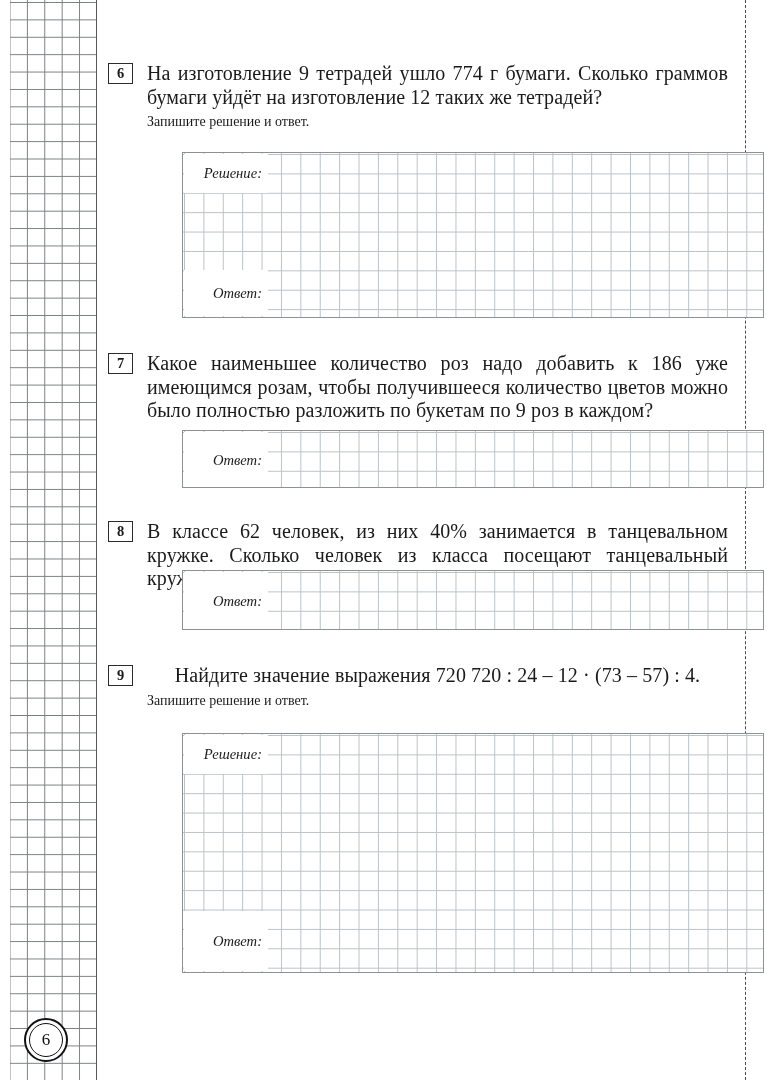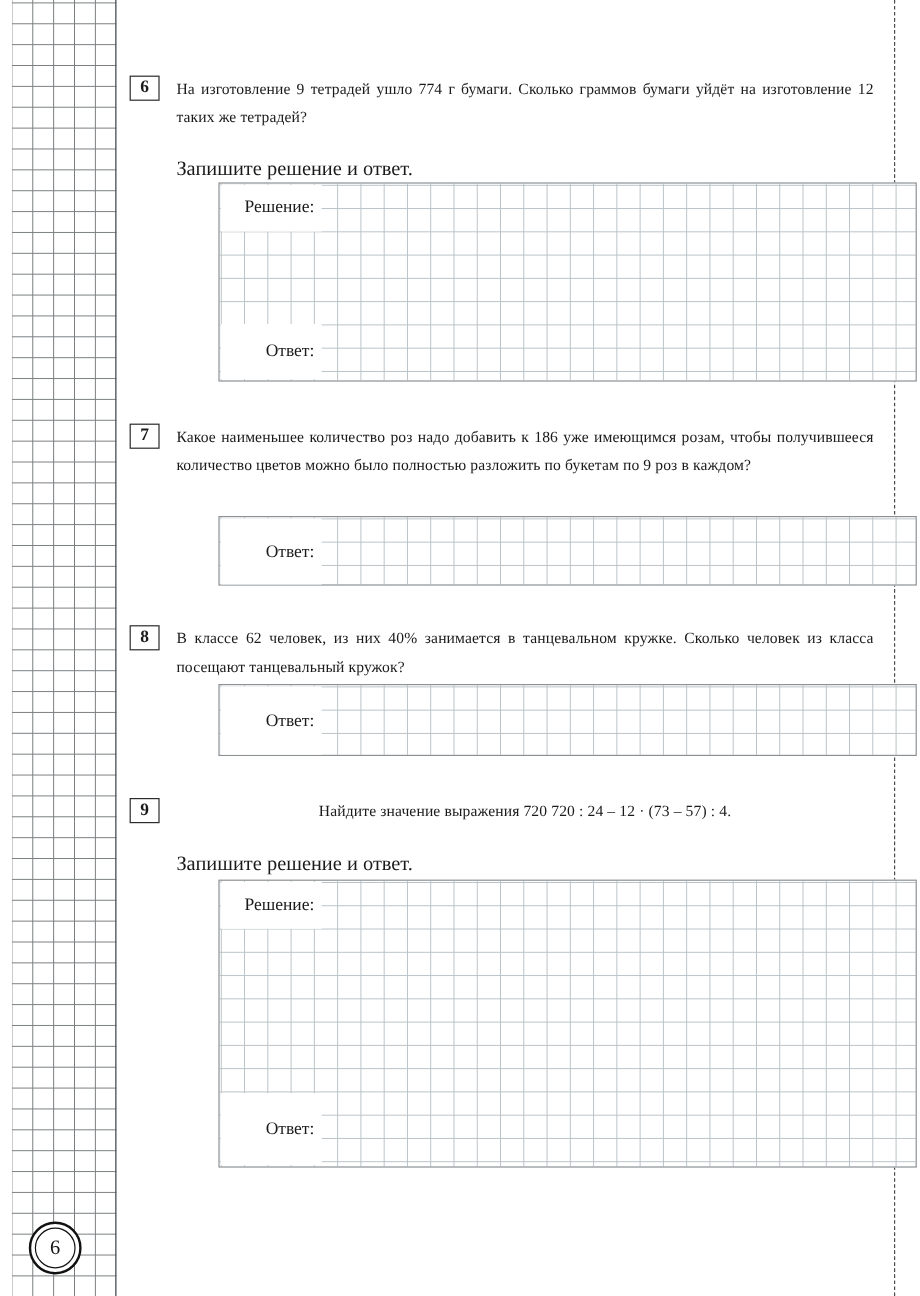--- a/index.html
+++ b/index.html
@@ -76,33 +76,33 @@
     box-sizing: border-box;
     text-align: center;
     line-height: 19px;
     font-size: 14.5px;
     font-weight: bold;
     font-family: "Liberation Serif", serif;
     margin-top: 1px;
   }
   .q-text {
     margin-left: 14px;
-    font-size: 13px;
+    font-size: 20px;
     line-height: 23.5px;
     text-align: justify;
     text-justify: inter-word;
     width: 598px;
     letter-spacing: 0.1px;
   }
   .q-text.nojust { text-align: center; }
 
   .instruction {
     margin-left: 39px;
-    margin-top: 22px;
-    font-size: 17px;
+    margin-top: 3px;
+    font-size: 14px;
     line-height: 20px;
   }
 
   
   .box {
     position: relative;
     margin-left: 37px;
     width: 582px;
     border: 1px solid #8d9194;
     box-sizing: border-box;
@@ -119,20 +119,21 @@
     left: 1px;
     background: #ffffff;
     font-size: 14.6px;
     line-height: 1;
     display: flex;
     align-items: center;
     justify-content: flex-end;
     padding-right: 6px;
     box-sizing: border-box;
     z-index: 2;
+    font-style: italic;
   }
   .label-solution {
     top: 1px;
     width: 84px;
     height: 39px;
   }
   .label-answer {
     width: 84px;
   }
 

